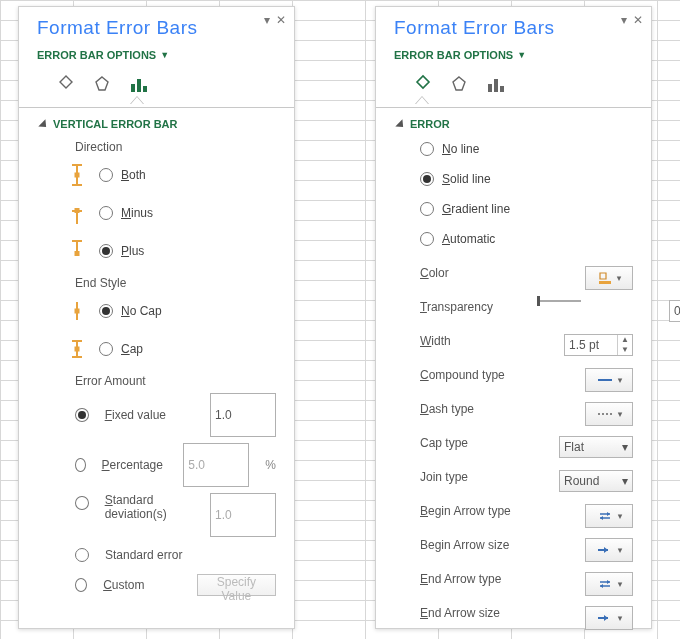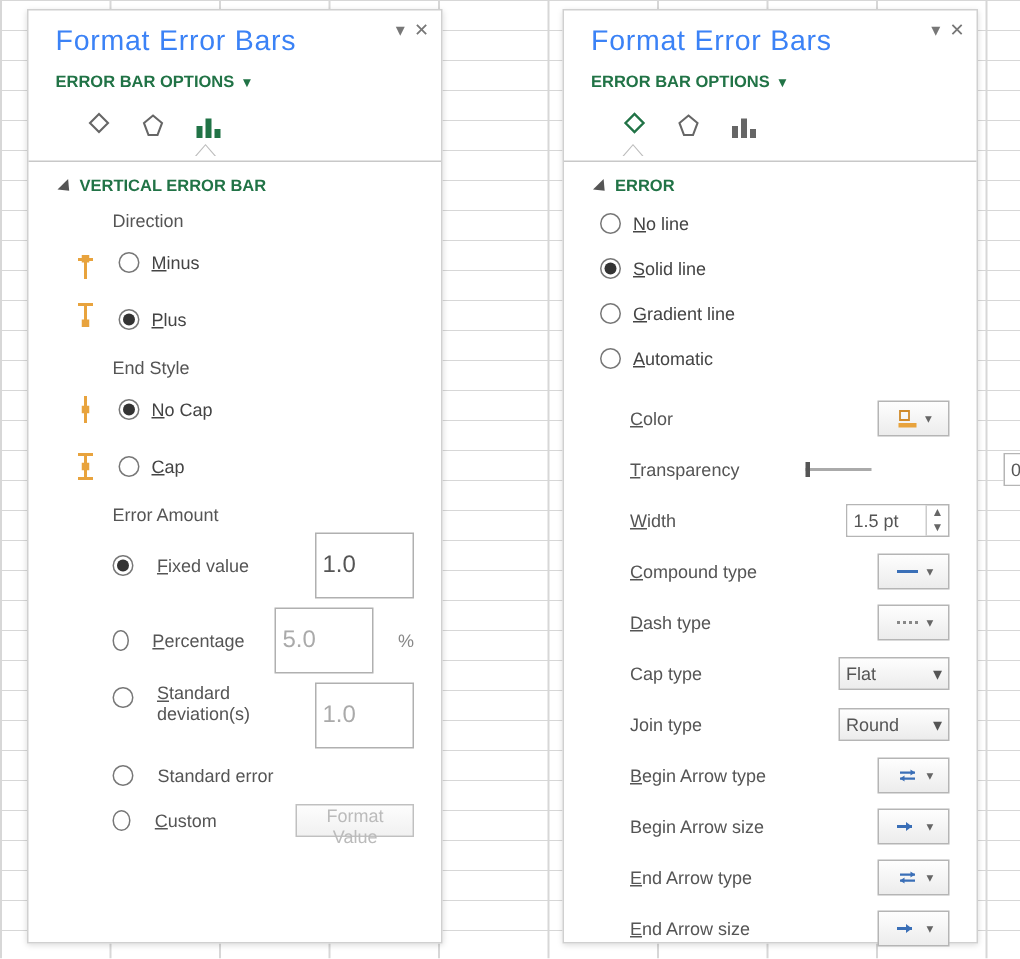--- a/index.html
+++ b/index.html
@@ -117,21 +117,21 @@
   .group-label {
     font-size: 12px;
     color: #555;
     padding: 6px 0 2px 40px;
     margin-left: 16px;
   }
 
   .opt-row {
     display: flex;
     align-items: center;
-    padding: 2px 18px 2px 24px;
+    padding: 2px 18px 2px 44px;
     min-height: 26px;
     gap: 8px;
   }
   .opt-row.tall { min-height: 34px; }
   .glyph-col { width: 28px; display:flex; justify-content:center; }
   .radio {
     width: 12px; height: 12px;
     border: 1px solid #777;
     border-radius: 50%;
     position: relative;
@@ -149,38 +149,38 @@
     padding: 3px 18px 3px 56px;
     gap: 16px;
     min-height: 24px;
   }
   .amount-row .lbl { width: 92px; color:#555; }
   .txtbox {
     border: 1px solid #b0b0b0;
     height: 18px;
     width: 56px;
     padding: 12px 4px;
-    font-size: 16px;
+    font-size: 12px;
     color:#555;
     background:#fff;
   }
   .txtbox.dis { color:#aaa; background:#fff; }
   .btn {
     border: 1px solid #c0c0c0;
     height: 22px;
     padding: 0 8px;
     font-size: 12px;
     background: linear-gradient(#fdfdfd,#f1f1f1);
     color:#bbb;
   }
 
   
   .prop {
     display:flex;
-    align-items:center;
+    align-items:flex-start;
     padding: 4px 18px 4px 44px;
     min-height: 26px;
     gap: 44px;
   }
   .prop .lbl { flex: 1; color:#555; }
   .picker {
     border:1px solid #b5b5b5;
     background: linear-gradient(#fefefe,#ececec);
     min-width: 38px; height: 22px;
     display:inline-flex; align-items:center; justify-content:center;
@@ -301,20 +301,29 @@
 
   <div class="section-head">
     <span class="tri-right"></span>
     <span>VERTICAL ERROR BAR</span>
   </div>
 
   <div class="group-label">Direction</div>
 
   <div class="opt-row tall">
     <span class="glyph-col">
+        <span class="dir-both">
+          <span class="dot"></span>
+        </span>
+      </span>
+    <span class="radio"></span>
+    <span class="optlabel"><u>B</u>oth</span>
+  </div>
+  <div class="opt-row tall">
+    <span class="glyph-col">
         <span class="dir-minus">
           <span class="dot"></span>
         </span>
       </span>
     <span class="radio"></span>
     <span class="optlabel"><u>M</u>inus</span>
   </div>
   <div class="opt-row tall">
     <span class="glyph-col">
         <span class="dir-plus">
@@ -363,21 +372,21 @@
     <span class="lbl" style="line-height:14px"><u>S</u>tandard<br>deviation(s)</span>
     <input class="txtbox dis" value="1.0" style="">
   </div>
   <div class="amount-row">
     <span class="radio"></span>
     <span class="lbl">Standard error</span>
   </div>
   <div class="amount-row">
     <span class="radio"></span>
     <span class="lbl"><u>C</u>ustom</span>
-    <button class="btn" disabled="">Format Value</button>
+    <button class="btn" disabled="">Specify Value</button>
   </div>
 </div>
 
 <div class="pane pane2">
   <div class="winbtns">
     <span>▾</span>
     <span>✕</span>
   </div>
   <div class="pane-header">
     <div class="title">Format Error Bars</div>

